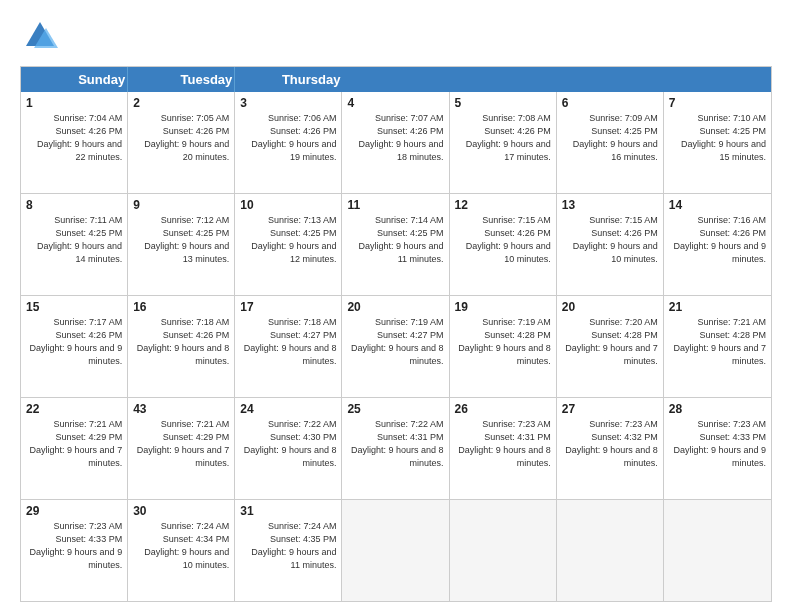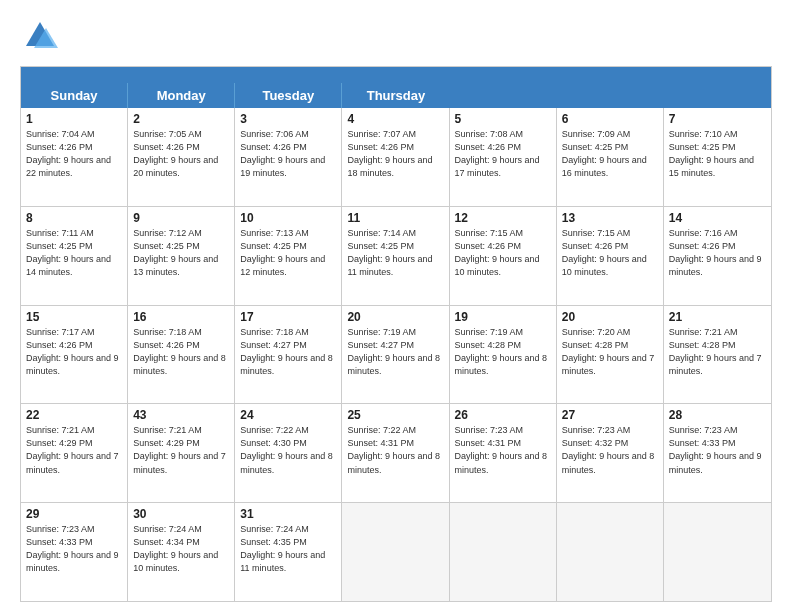--- a/index.html
+++ b/index.html
@@ -67,24 +67,23 @@
     }
     .cal-header {
       display: grid;
       grid-template-columns: repeat(7, 1fr);
       background: #3a7fc1;
     }
     .cal-header-cell {
       color: #fff;
       font-weight: bold;
       font-size: 13px;
-      text-align: center;
+      text-align: right;
       padding: 5px 2px;
       border-right: 1px solid #5a9fd4;
-      margin-top: 16px;
     }
     .cal-header-cell:last-child { border-right: none; }
     .cal-body {
       flex: 1;
       display: flex;
       flex-direction: column;
     }
     .cal-row {
       display: grid;
       grid-template-columns: repeat(7, 1fr);
@@ -106,20 +105,21 @@
     .day-num {
       font-size: 12px;
       font-weight: bold;
       color: #222;
       margin-bottom: 2px;
     }
     .day-info {
       font-size: 9px;
       color: #333;
       line-height: 1.45;
+      text-align: right;
     }
   </style>
 </head>
 <body>
 
 <div class="page">
   <div class="header">
     <div class="logo">
       <svg class="logo-icon" viewBox="0 0 38 38">
         <polygon points="20,4 34,28 6,28" fill="#3a7fc1"></polygon>
@@ -132,21 +132,20 @@
     </div>
     <div class="title-block">
       <div class="main-title"></div>
       <div class="subtitle"></div>
     </div>
   </div>
 
   <div class="calendar">
     <div class="cal-header" id="cal-header">
         <div class="cal-header-cell">Sunday</div>
-        <div class="cal-header-cell">Monday</div>
         <div class="cal-header-cell">Tuesday</div>
         <div class="cal-header-cell">Thursday</div>
       </div>
     <div class="cal-body" id="cal-body">
         <div class="cal-row">
           <div class="cal-cell">
             <div class="day-num">1</div>
             <div class="day-info">Sunrise: 7:04 AM<br>Sunset: 4:26 PM<br>Daylight: 9 hours and 22 minutes.</div>
           </div>
           <div class="cal-cell">

